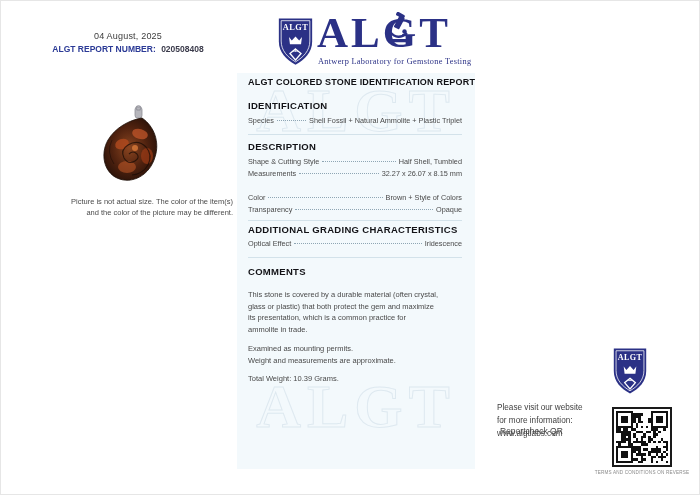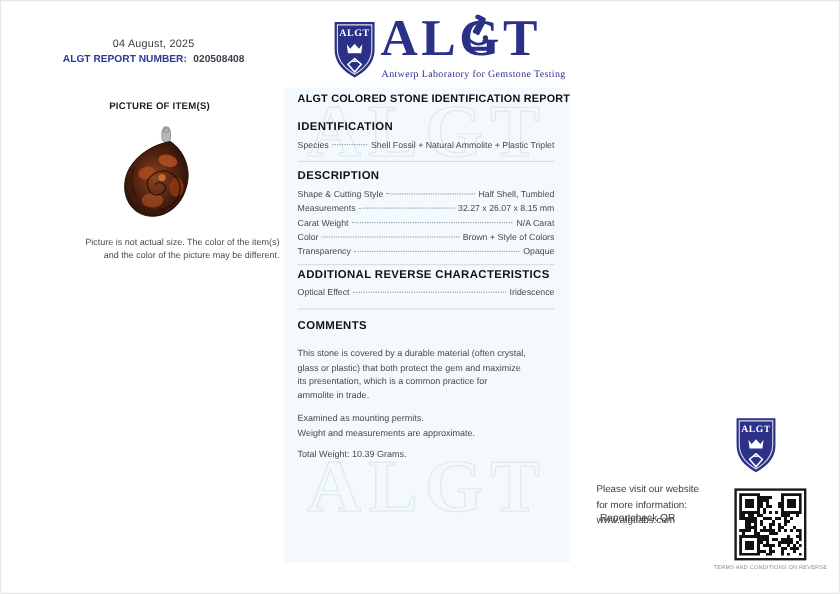--- a/index.html
+++ b/index.html
@@ -102,56 +102,50 @@
     <div class="row" style="top:84px">
       <span class="lbl">Shape &amp; Cutting Style</span>
       <span class="leader"></span>
       <span class="val">Half Shell, Tumbled</span>
     </div>
     <div class="row" style="top:96px">
       <span class="lbl">Measurements</span>
       <span class="leader"></span>
       <span class="val">32.27 x 26.07 x 8.15 mm</span>
     </div>
-    <div class="row" style="top:108px">
-      <span class="lbl">Carat Weight</span>
-      <span class="leader"></span>
-      <span class="val">N/A Carat</span>
-    </div>
     <div class="row" style="top:120px">
       <span class="lbl">Color</span>
       <span class="leader"></span>
       <span class="val">Brown + Style of Colors</span>
     </div>
     <div class="row" style="top:132px">
       <span class="lbl">Transparency</span>
       <span class="leader"></span>
       <span class="val">Opaque</span>
     </div>
 
     <div class="divider" style="top:147px"></div>
-    <div class="sechead" style="top:151px">ADDITIONAL REVERSE CHARACTERISTICS</div>
+    <div class="sechead" style="top:151px">ADDITIONAL GRADING CHARACTERISTICS</div>
     <div class="row" style="top:166px">
       <span class="lbl">Optical Effect</span>
       <span class="leader"></span>
       <span class="val">Iridescence</span>
     </div>
 
     <div class="divider" style="top:184px"></div>
     <div class="sechead" style="top:193px">COMMENTS</div>
     <div class="ctext" style="top:216px">This stone is covered by a durable material (often crystal,
 glass or plastic) that both protect the gem and maximize
 its presentation, which is a common practice for
 ammolite in trade.</div>
     <div class="ctext" style="top:270px">Examined as mounting permits.
 Weight and measurements are approximate.</div>
     <div class="ctext" style="top:300px">Total Weight: 10.39 Grams.</div>
   </div>
 
-  <div class="pic-head">PICTURE OF ITEM(S)</div>
   <svg class="pendant" width="62" height="86" viewBox="0 0 62 86">
     <defs>
       <radialGradient id="shellg" cx="48%" cy="48%" r="60%">
         <stop offset="0%" stop-color="#8a4520"></stop>
         <stop offset="55%" stop-color="#50220f"></stop>
         <stop offset="100%" stop-color="#241008"></stop>
       </radialGradient>
     </defs>
     <rect x="33" y="3" width="7" height="11" rx="2.5" fill="#b6b6bc" stroke="#8e8e96" stroke-width="0.8"></rect>
     <circle cx="36.5" cy="4" r="2.2" fill="none" stroke="#9a9aa2" stroke-width="1.3"></circle>

